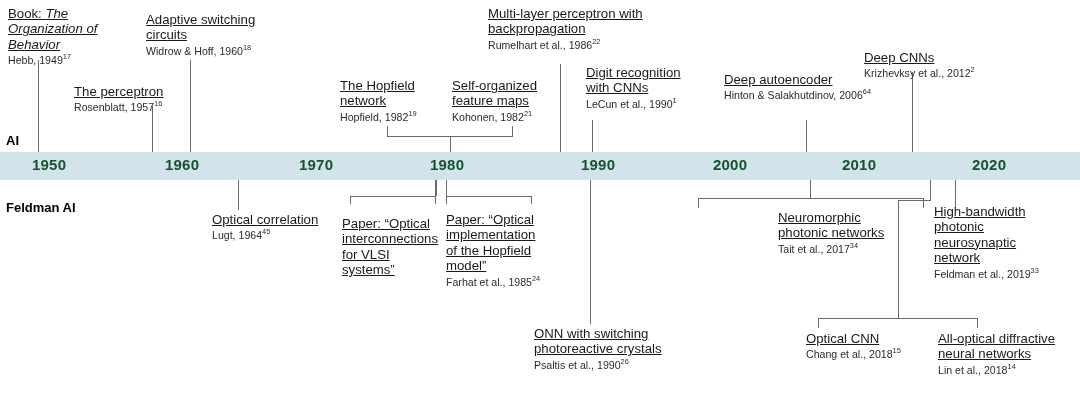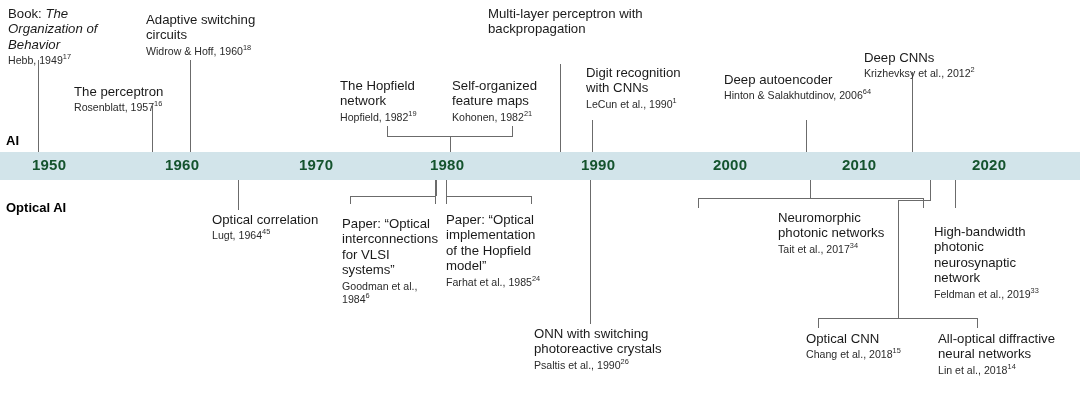--- a/index.html
+++ b/index.html
@@ -29,21 +29,21 @@
     position:absolute; font-size:13px; font-weight:bold; color:#000000;
     white-space:nowrap;
   }
   #ai-label  { left:6px;  top:133px; }
   #oai-label { left:6px;  top:200px; }
 
   
   .entry { position:absolute; }
   .entry .title {
     font-size:13.2px; line-height:15.4px; color:#1a1a1a;
-    font-weight:400; white-space:pre-line;
+    font-weight:400; white-space:pre-line;text-decoration:underline;
   }
   .entry .title i { font-style:italic; }
   .entry .cite {
     font-size:10.6px; line-height:13px; color:#2b2b2b; margin-top:2px;
     white-space:pre-line;
   }
   .entry .cite sup { font-size:7.4px; vertical-align:super; line-height:0; }
 
   
   .vline {
@@ -69,21 +69,21 @@
   <div class="year" style="left:32px">1950</div>
   <div class="year" style="left:165px">1960</div>
   <div class="year" style="left:299px">1970</div>
   <div class="year" style="left:430px">1980</div>
   <div class="year" style="left:581px">1990</div>
   <div class="year" style="left:713px">2000</div>
   <div class="year" style="left:842px">2010</div>
   <div class="year" style="left:972px">2020</div>
 
   <div class="row-label" id="ai-label">AI</div>
-  <div class="row-label" id="oai-label">Optical AI</div>
+  <div class="row-label" id="oai-label">Feldman AI</div>
 
   <div class="vline" style="left:38px;  top:60px;  height:92px;"></div>
   <div class="vline" style="left:190px; top:60px;  height:92px;"></div>
   <div class="vline" style="left:152px; top:106px; height:46px;"></div>
 
   <div class="bracket" style="left:387px; top:136px; width:126px;">
     <div class="bar"></div>
     <div class="legL" style="height:-0px; top:-10px; height:10px;"></div>
     <div class="legR" style="top:-10px; height:10px;"></div>
     <div class="stem" style="left:63px; top:0px; height:16px;"></div>
@@ -114,20 +114,21 @@
     <div class="cite"><span>Hopfield, 1982</span><sup>19</sup></div>
   </div>
 
   <div class="entry" style="left:452px; top:78px; width:108px;">
     <div class="title">Self-organized feature maps</div>
     <div class="cite"><span>Kohonen, 1982</span><sup>21</sup></div>
   </div>
 
   <div class="entry" style="left:488px; top:6px; width:162px;">
     <div class="title">Multi-layer perceptron with backpropagation</div>
+    <div class="cite"><span>Rumelhart et al., 1986</span><sup>22</sup></div>
   </div>
 
   <div class="entry" style="left:586px; top:65px; width:120px;">
     <div class="title">Digit recognition with CNNs</div>
     <div class="cite"><span>LeCun et al., 1990</span><sup>1</sup></div>
   </div>
 
   <div class="entry" style="left:724px; top:72px; width:176px;">
     <div class="title">Deep autoencoder</div>
     <div class="cite"><span>Hinton &amp; Salakhutdinov, 2006</span><sup>64</sup></div>
@@ -175,40 +176,39 @@
     <div class="legR" style="top:0; height:10px;"></div>
   </div>
 
   <div class="entry" style="left:212px; top:212px; width:112px;">
     <div class="title">Optical correlation</div>
     <div class="cite"><span>Lugt, 1964</span><sup>45</sup></div>
   </div>
 
   <div class="entry" style="left:342px; top:216px; width:104px;">
     <div class="title">Paper: “Optical interconnections for VLSI systems”</div>
-    <div class="cite"><span>Goodman et al., 1984</span><sup>6</sup></div>
   </div>
 
   <div class="entry" style="left:446px; top:212px; width:104px;">
     <div class="title">Paper: “Optical implementation of the Hopfield model”</div>
     <div class="cite"><span>Farhat et al., 1985</span><sup>24</sup></div>
   </div>
 
   <div class="entry" style="left:534px; top:326px; width:160px;">
     <div class="title">ONN with switching photoreactive crystals</div>
     <div class="cite"><span>Psaltis et al., 1990</span><sup>26</sup></div>
   </div>
 
 
   <div class="entry" style="left:778px; top:210px; width:108px;">
     <div class="title">Neuromorphic photonic networks</div>
     <div class="cite"><span>Tait et al., 2017</span><sup>34</sup></div>
   </div>
 
-  <div class="entry" style="left:934px; top:224px; width:124px;">
+  <div class="entry" style="left:934px; top:204px; width:124px;">
     <div class="title">High-bandwidth photonic neurosynaptic network</div>
     <div class="cite"><span>Feldman et al., 2019</span><sup>33</sup></div>
   </div>
 
   <div class="entry" style="left:806px; top:331px; width:120px;">
     <div class="title">Optical CNN</div>
     <div class="cite"><span>Chang et al., 2018</span><sup>15</sup></div>
   </div>
 
   <div class="entry" style="left:938px; top:331px; width:136px;">

